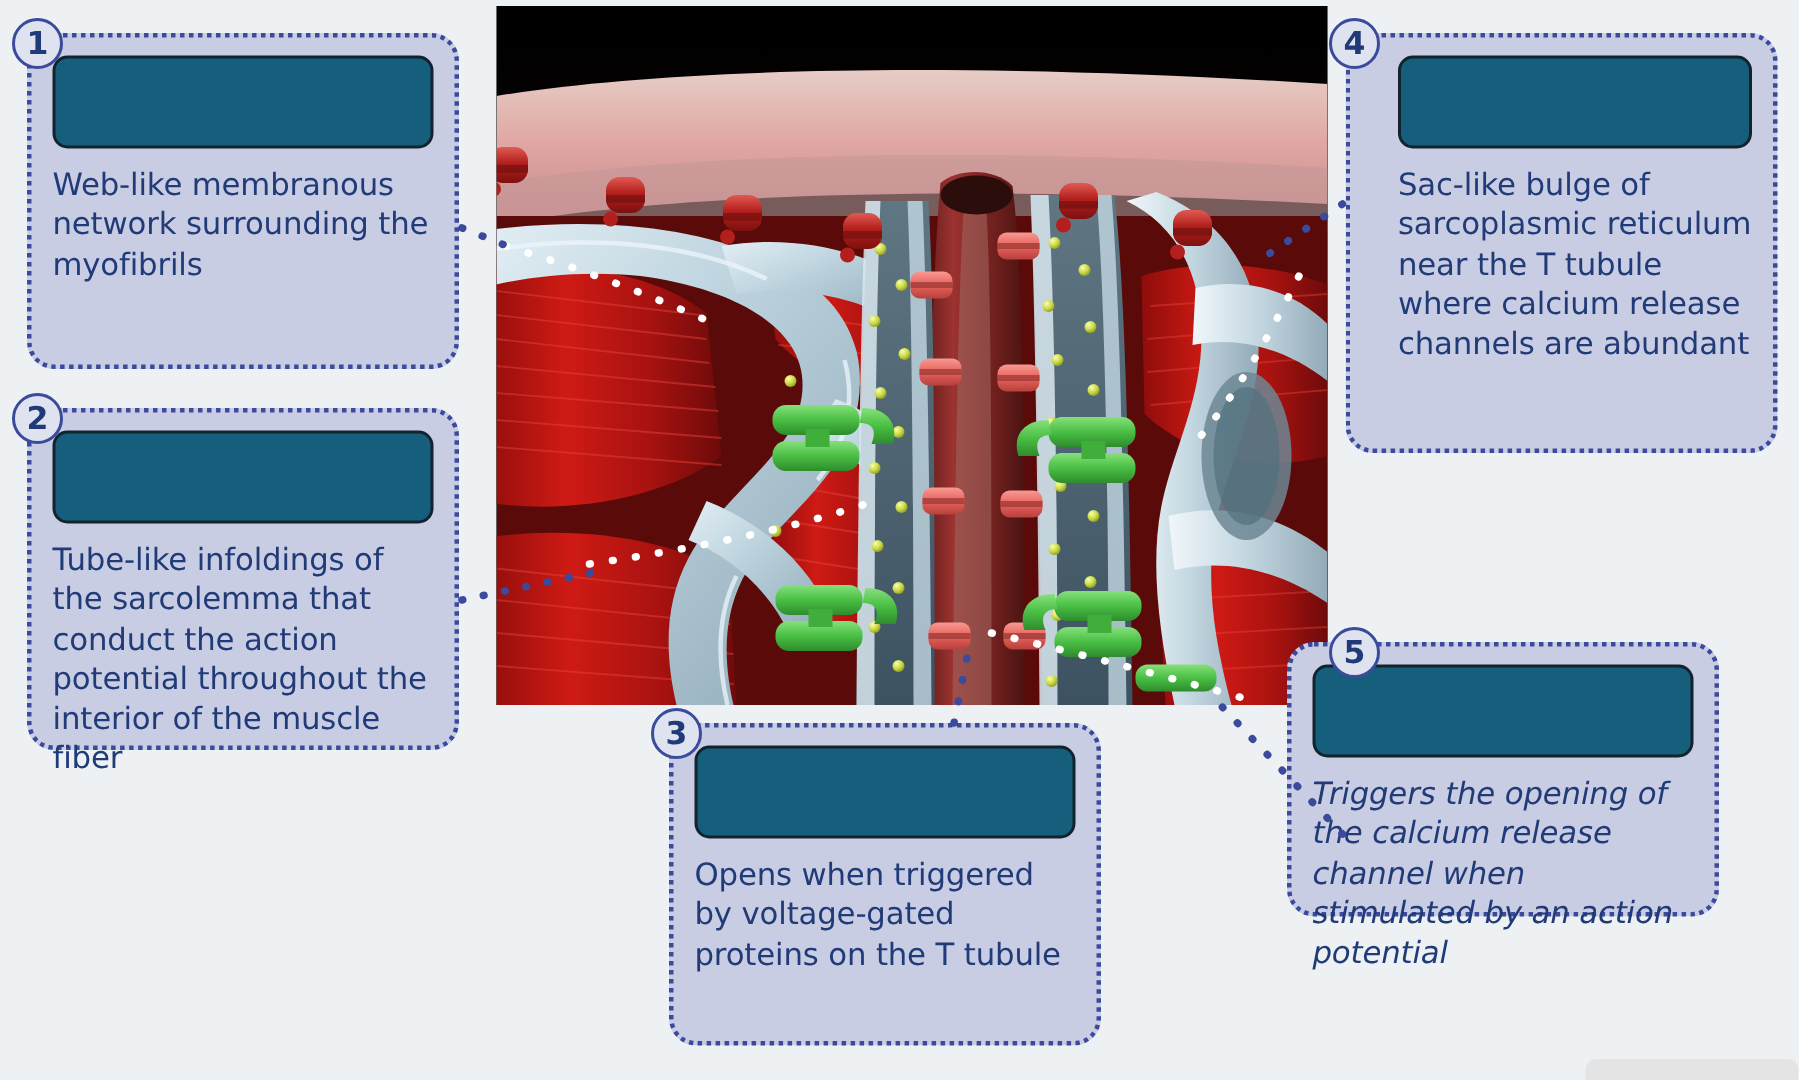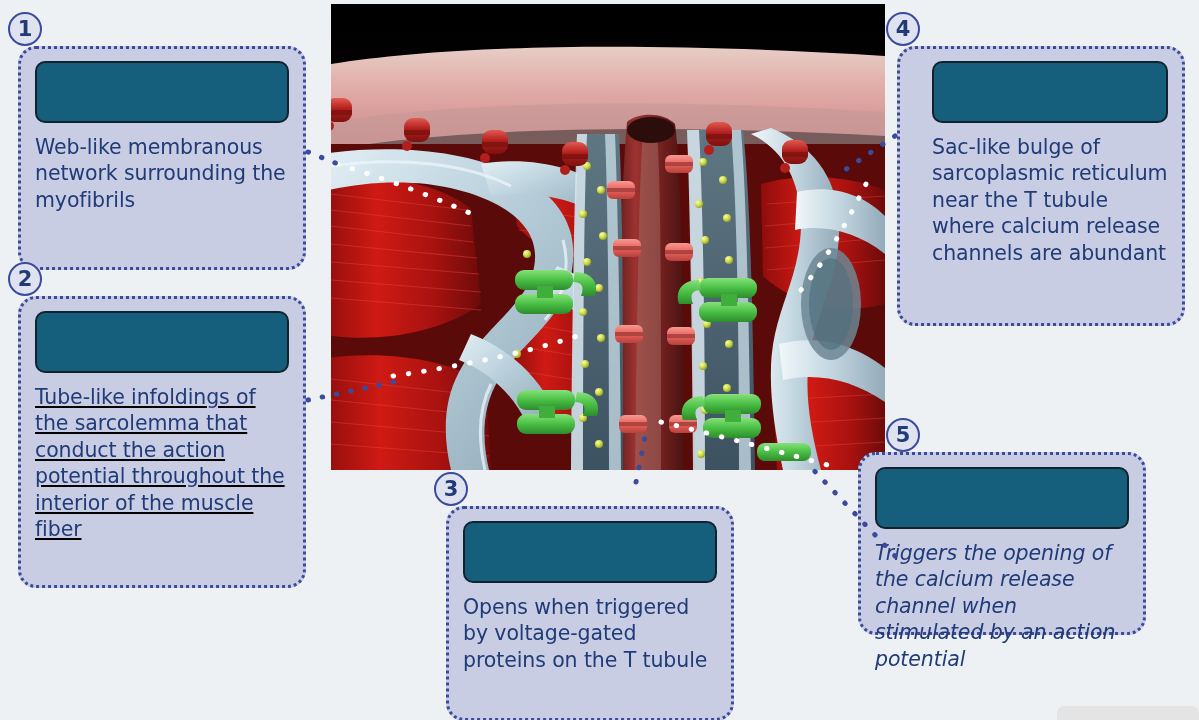--- a/index.html
+++ b/index.html
@@ -16,21 +16,20 @@
   }
 
   
   .callout {
     position: absolute;
     background: #c9cde3;
     border: 3px dotted #3b4a9c;
     border-radius: 18px;
     box-sizing: border-box;
     padding: 12px 14px 14px 14px;
-    margin-top: 24px;
   }
   .callout-header {
     background: #155f7d;
     border: 2px solid #12232e;
     border-radius: 10px;
     height: 62px;
     width: 100%;
     box-sizing: border-box;
   }
   .callout-body {
@@ -54,21 +53,21 @@
     align-items: center;
     justify-content: center;
     box-sizing: border-box;
     z-index: 30;
   }
 
   
   #callout-1 { left: 18px;  top: 22px;  width: 288px; height: 224px; }
   #badge-1   { left: 8px;   top: 12px; }
 
-  #callout-2 { left: 18px;  top: 272px; width: 288px; height: 292px; text-decoration: underline; }
+  #callout-2 { left: 18px;  top: 272px; width: 288px; height: 228px; }
   #badge-2   { left: 8px;   top: 262px; }
 
   #callout-3 { left: 446px; top: 482px; width: 288px; height: 215px; }
   #badge-3   { left: 434px; top: 472px; }
 
   #callout-4 { left: 897px; top: 22px;  width: 288px; height: 280px; padding-left: 32px; }
   #badge-4   { left: 886px; top: 12px; }
 
   #callout-5 { left: 858px; top: 428px; width: 288px; height: 183px; font-style: italic; }
   #badge-5   { left: 886px; top: 418px; }

